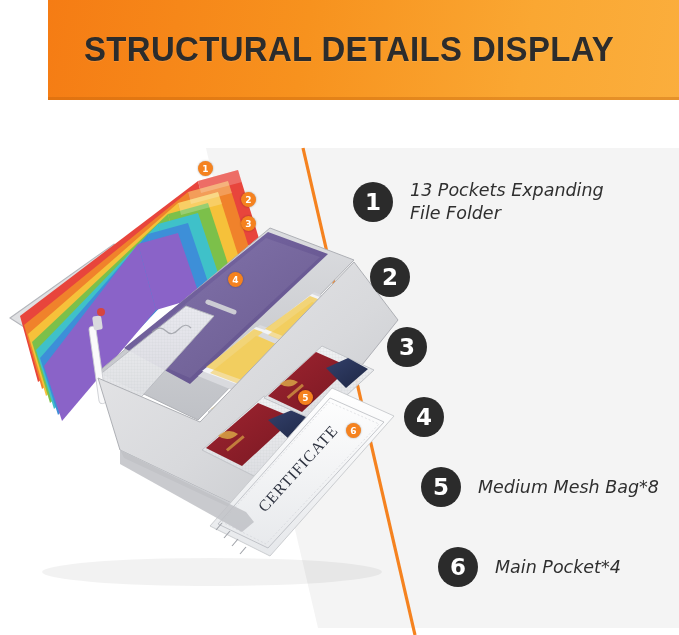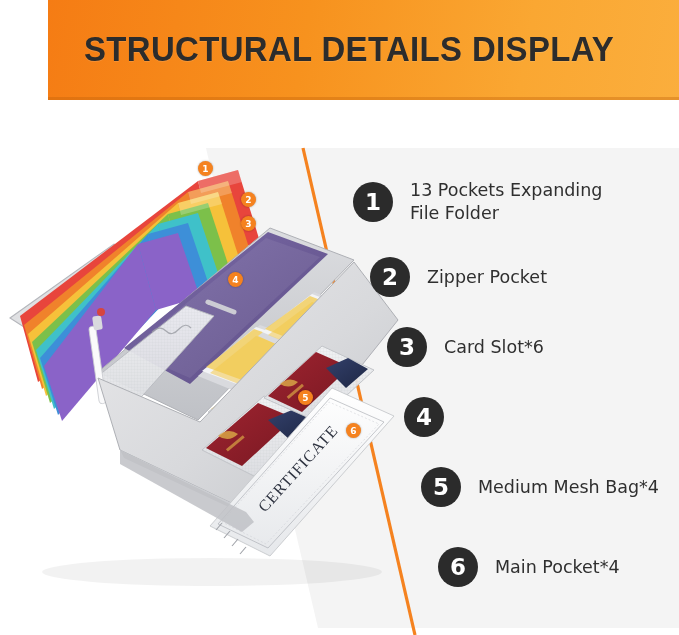--- a/index.html
+++ b/index.html
@@ -104,20 +104,21 @@
     line-height: 1;
     font-family: "DejaVu Sans", sans-serif;
   }
   .item-label {
     margin-left: 17px;
     font-size: 17.5px;
     line-height: 23px;
     color: #2F2F2F;
     font-family: "DejaVu Sans", sans-serif;
     white-space: pre-line;
+    font-style: italic;
   }
 
   
   .photo {
     position: absolute;
     left: 2px;
     top: 20px;
     width: 400px;
     height: 470px;
   }
@@ -325,35 +326,33 @@
   <div class="list">
 
     <div class="list-item" style="left: 353px; top: 79px;">
       <div class="num-circle">1</div>
       <div class="item-label">13 Pockets Expanding
 File Folder</div>
     </div>
 
     <div class="list-item" style="left: 370px; top: 157px;">
       <div class="num-circle">2</div>
-      <div class="item-label">Zipper Pocket</div>
     </div>
 
     <div class="list-item" style="left: 387px; top: 227px;">
       <div class="num-circle">3</div>
-      <div class="item-label">Card Slot*6</div>
     </div>
 
     <div class="list-item" style="left: 404px; top: 297px;">
       <div class="num-circle">4</div>
     </div>
 
     <div class="list-item" style="left: 421px; top: 367px;">
       <div class="num-circle">5</div>
-      <div class="item-label">Medium Mesh Bag*4</div>
+      <div class="item-label">Medium Mesh Bag*8</div>
     </div>
 
     <div class="list-item" style="left: 438px; top: 447px;">
       <div class="num-circle">6</div>
       <div class="item-label">Main Pocket*4</div>
     </div>
 
   </div>
 </div>
 

